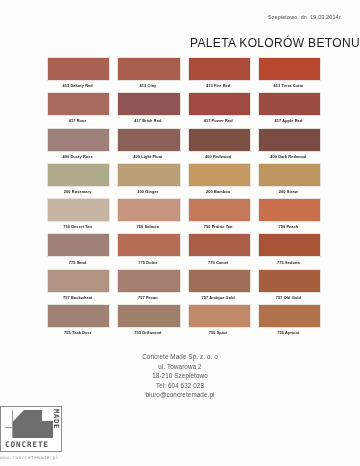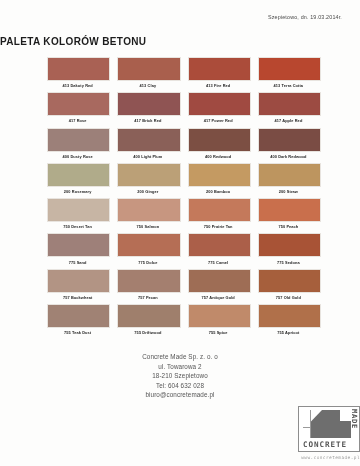--- a/index.html
+++ b/index.html
@@ -29,23 +29,23 @@
     font-size: 5.4px;
     letter-spacing: 0.15px;
     color: #4a4a4a;
     white-space: nowrap;
   }
   .doc-title {
     position: absolute;
     top: 36px;
     left: 0;
     width: 360px;
-    text-align: left;
-    font-size: 10px;
-    font-weight: bold;
+    text-align: right;
+    font-size: 12px;
+    font-weight: normal;
     letter-spacing: 0.35px;
     color: #1c1c1c;
   }
   .palette-grid {
     position: absolute;
     top: 57px;
     left: 47px;
     width: 272px;
     display: grid;
     grid-template-columns: repeat(4, 1fr);
@@ -87,21 +87,21 @@
     color: #555555;
     letter-spacing: 0.1px;
   }
   .logo-wrap {
     position: absolute;
     top: 406px;
     left: 0;
     width: 360px;
     display: flex;
     flex-direction: column;
-    align-items: flex-end;
+    align-items: flex-start;
   }
   .logo-box {
     width: 62px;
     height: 46px;
     border: 1px solid #8d8d8d;
     position: relative;
     box-sizing: border-box;
     background: #ffffff;
   }
   .logo-shape {

